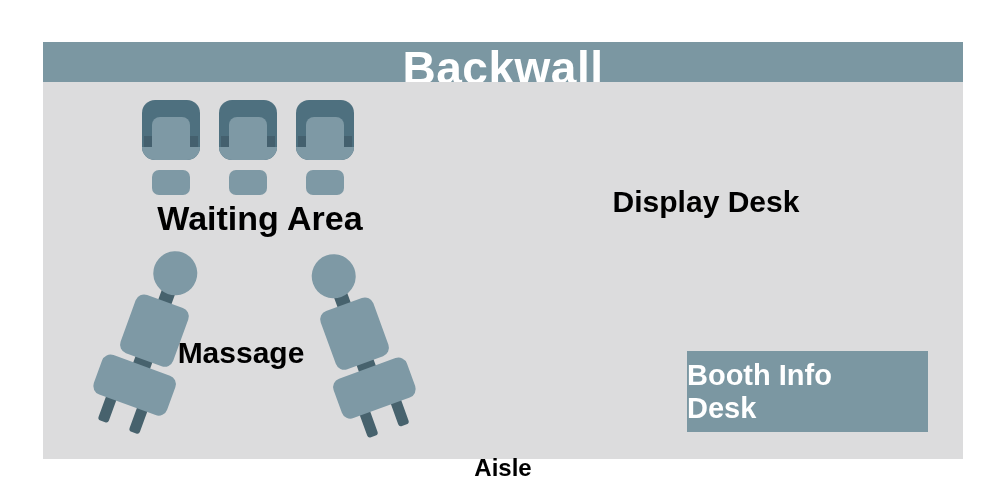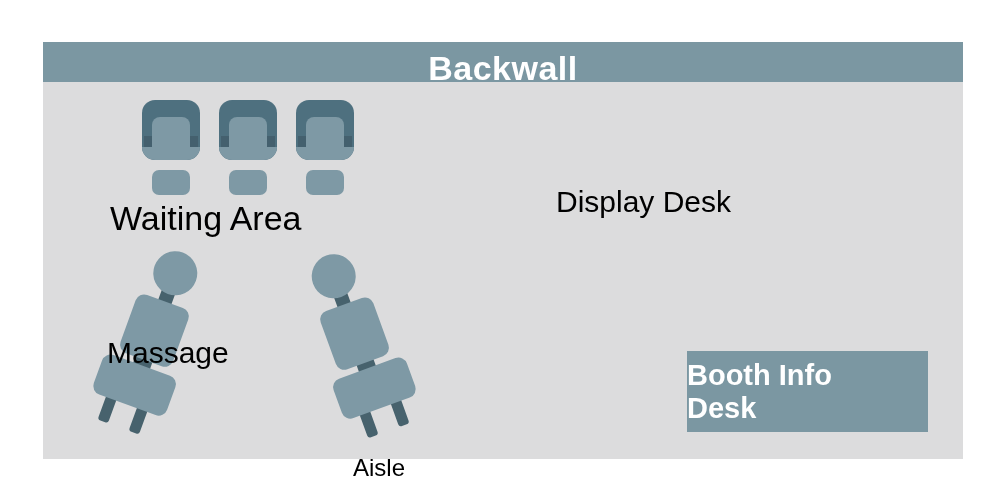--- a/index.html
+++ b/index.html
@@ -16,28 +16,28 @@
   }
   *{box-sizing:border-box;margin:0;padding:0;}
   html,body{background:var(--page-bg);}
   body{font-family:"Liberation Sans","DejaVu Sans",sans-serif;}
   .canvas{position:relative;width:1000px;height:500px;background:var(--page-bg);overflow:hidden;}
 
   
   .booth{position:absolute;left:43px;top:42px;width:920px;height:417px;}
   .backwall{position:absolute;left:0;top:0;width:100%;height:40px;background:var(--backwall-bg);
             display:flex;align-items:center;justify-content:center;}
-  .backwall span{color:var(--inverse-text);font-size:34px;font-weight:bold;letter-spacing:.5px;margin-top:12px;}
+  .backwall span{color:var(--inverse-text);font-size:46px;font-weight:bold;letter-spacing:.5px;margin-top:12px;}
   .floor{position:absolute;left:0;top:40px;width:100%;height:377px;background:var(--floor-bg);}
 
   
-  .area-label{position:absolute;width:300px;text-align:left;font-weight:normal;
+  .area-label{position:absolute;width:300px;text-align:center;font-weight:bold;
               color:var(--label-color);line-height:1.1;}
   .lbl-waiting{left:67px;top:118px;font-size:34px;}
-  .lbl-massage{left:64px;top:254px;font-size:30px;}
+  .lbl-massage{left:48px;top:254px;font-size:30px;}
   .lbl-product{left:513px;top:103px;font-size:30px;}
   .lbl-aisle{left:353px;top:455px;font-size:24px;}
 
   
   .chair{position:absolute;width:58px;height:95px;top:18px;}
   .chair-back{position:absolute;left:0;top:0;width:58px;height:60px;background:var(--slate-dark);border-radius:13px;}
   .chair-tip{position:absolute;top:36px;width:11px;height:13px;background:var(--slate-darker);}
   .chair-tip.l{left:2px;} .chair-tip.r{right:2px;}
   .chair-band{position:absolute;left:0;top:47px;width:58px;height:13px;background:var(--slate-light);
               border-radius:0 0 13px 13px;}

